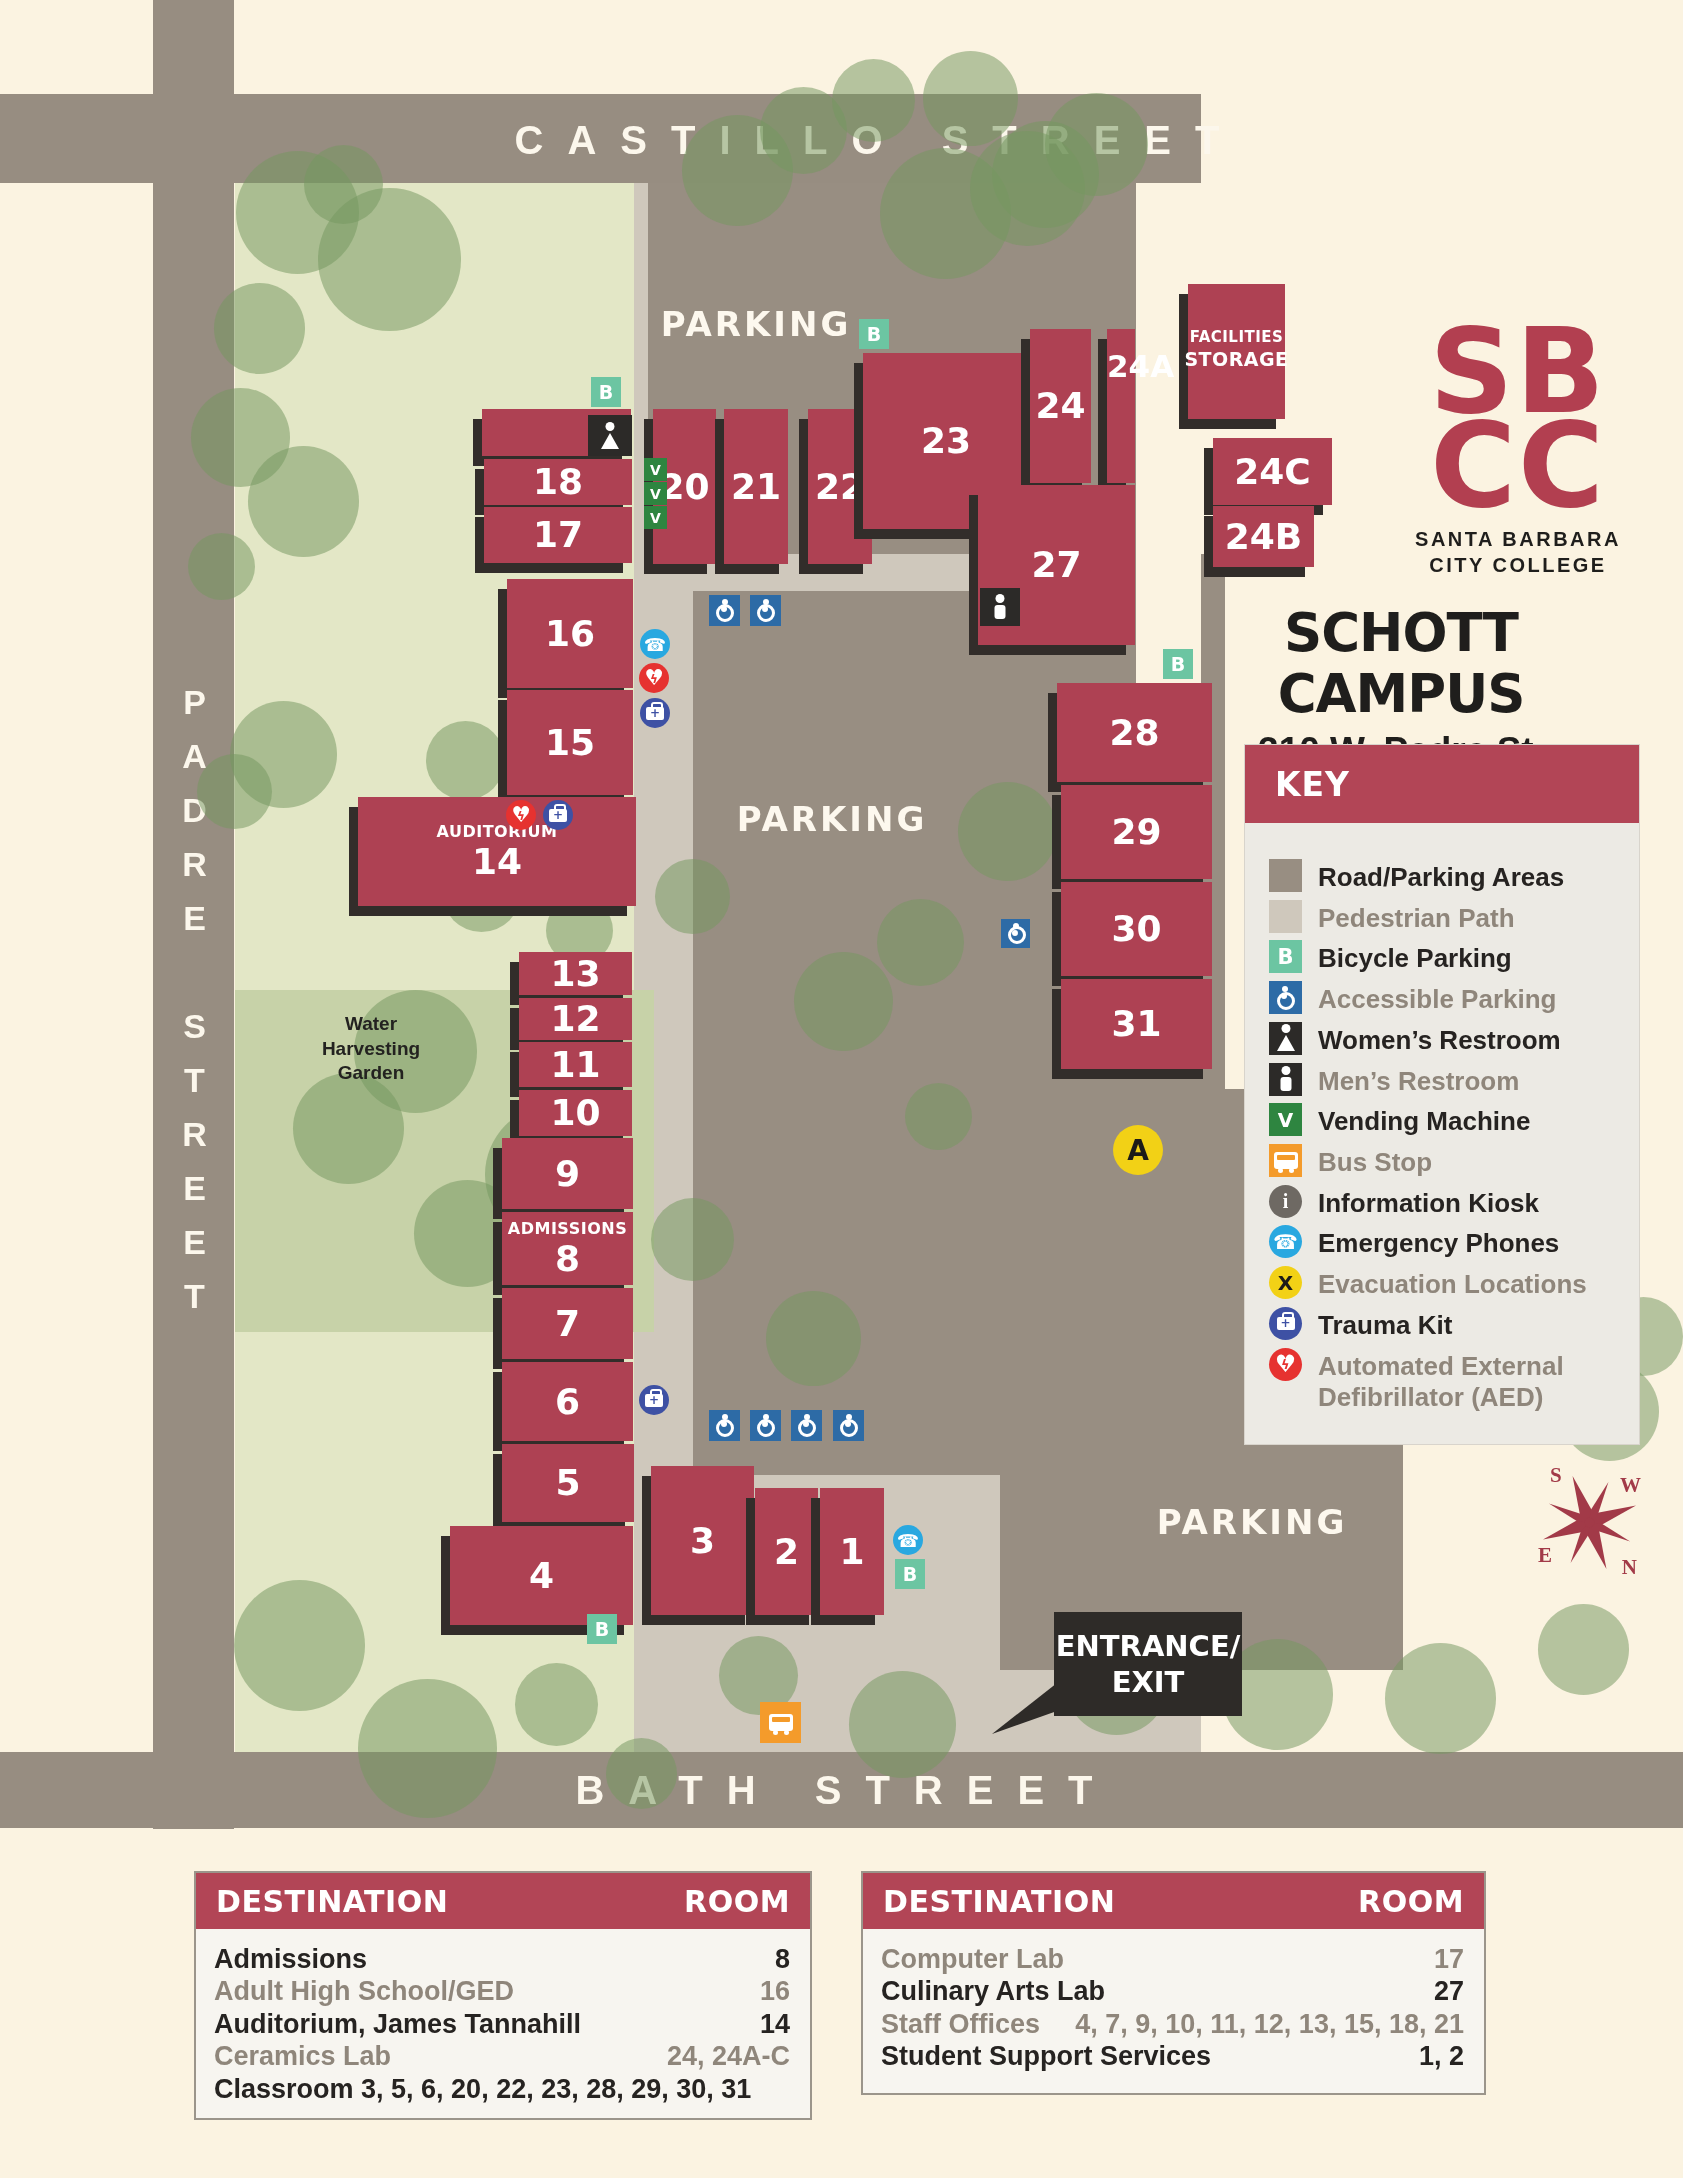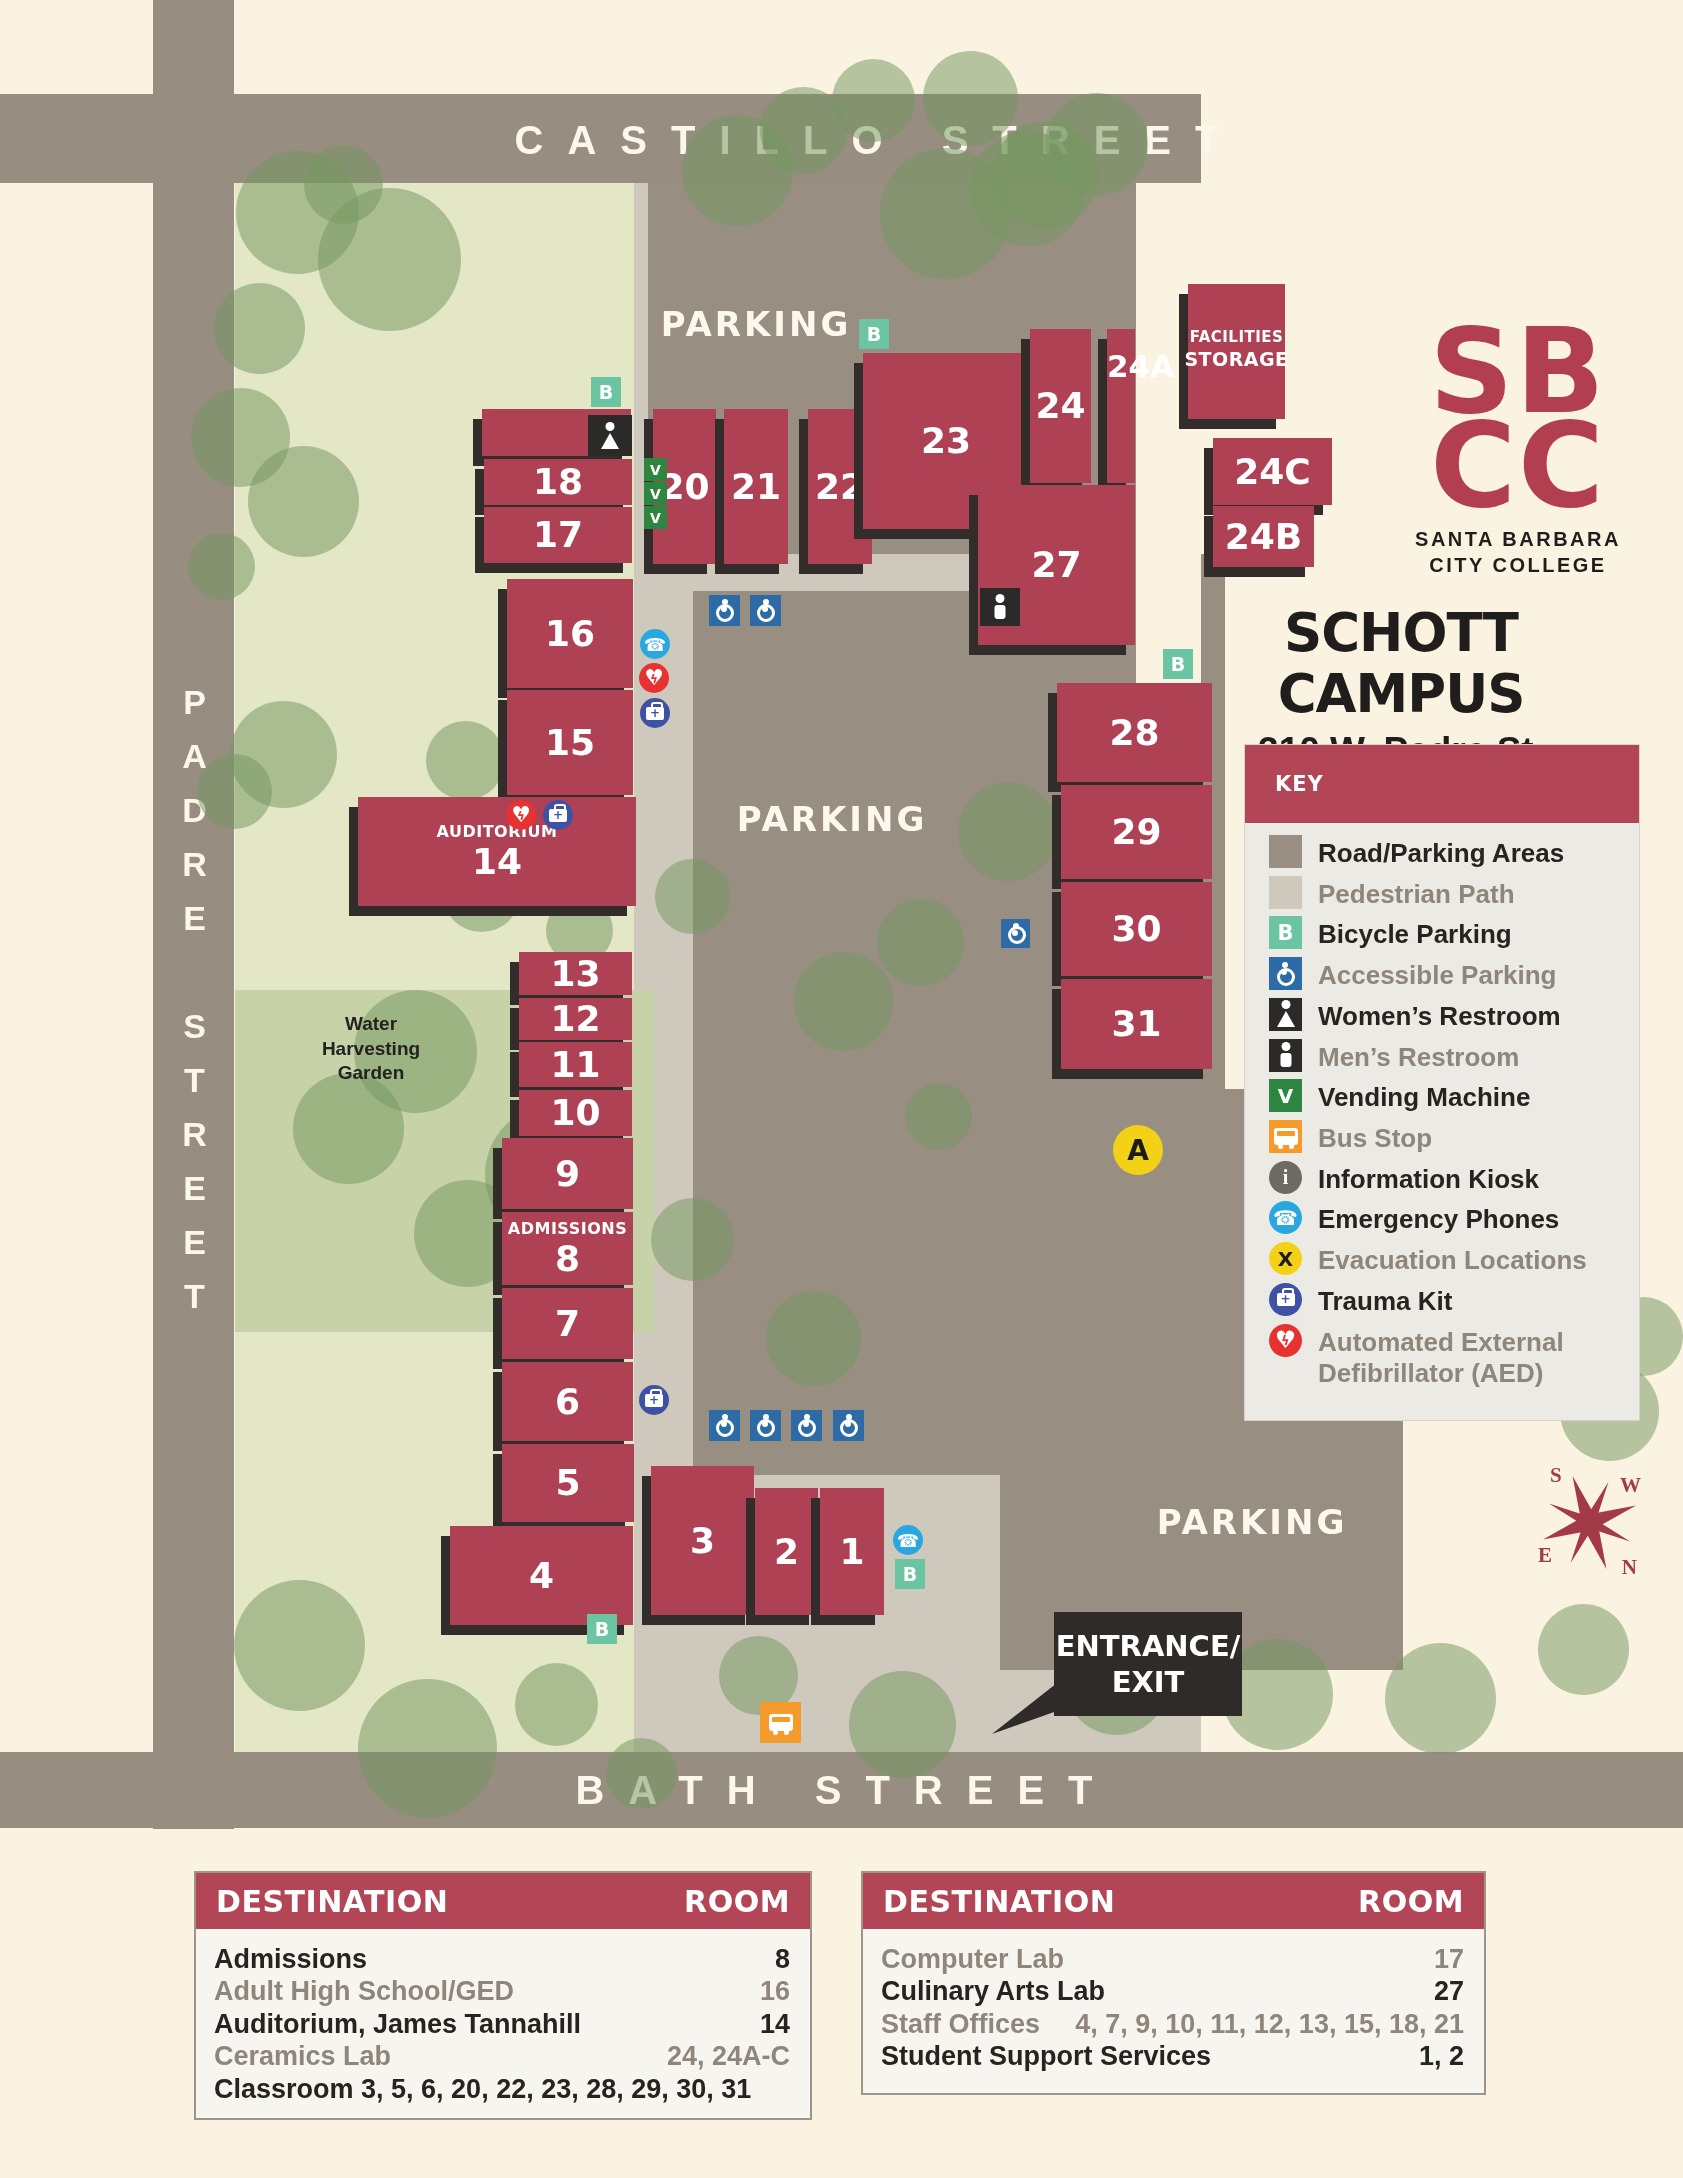--- a/index.html
+++ b/index.html
@@ -56,22 +56,22 @@
   .garden-label{position:absolute;left:371px;top:1012px;transform:translateX(-50%);text-align:center;font-size:19px;font-weight:700;color:#232220;line-height:1.3}
   
   #logo{position:absolute;left:1394px;top:325px;width:248px;text-align:center;color:#b23f50}
   #logo .big{font-family:"DejaVu Sans",sans-serif;font-weight:800;font-size:117px;line-height:.8;letter-spacing:2px}
   #logo .sub{margin-top:14px;font-size:20px;font-weight:800;color:#1f1e1c;letter-spacing:2.5px;line-height:1.3}
   #campus{position:absolute;left:1178px;top:602px;width:446px;text-align:center;color:#1f1e1c}
   #campus .name{font-size:53px;font-weight:800;font-family:"DejaVu Sans",sans-serif;letter-spacing:-1px}
   #campus .addr{font-size:37px;font-weight:700;margin-top:6px}
   
   #key{position:absolute;left:1245px;top:745px;width:394px;background:#eceae4;padding-bottom:24px;box-shadow:0 0 0 1px #d8d4cc}
-  #key-header{height:78px;background:#b24556;display:flex;align-items:center;padding-left:30px;font-size:21px;font-weight:800;color:#fff;letter-spacing:1px;font-family:"DejaVu Sans",sans-serif}
-  #key-items{padding:12px 16px 0 24px}
+  #key-header{height:78px;background:#b24556;display:flex;align-items:center;padding-left:30px;font-size:33px;font-weight:800;color:#fff;letter-spacing:1px;font-family:"DejaVu Sans",sans-serif}
+  #key-items{padding:36px 16px 0 24px}
   .key-row{display:flex;align-items:flex-start;margin-bottom:6px}
   .key-swatch{position:relative;flex:0 0 33px;margin-right:16px}
   .key-label{font-size:26px;font-weight:700;color:#262321;line-height:1.22;padding-top:3px}
   .key-label.muted{color:#8f867b}
   
   #entrance{position:absolute;left:1054px;top:1612px;width:188px;height:104px;background:#2e2b28;color:#fff;display:flex;flex-direction:column;align-items:center;justify-content:center;font-weight:800;font-size:29px;line-height:1.25;font-family:"DejaVu Sans",sans-serif}
   #entrance-tail{position:absolute;left:992px;top:1683px;width:65px;height:51px;background:#2e2b28;clip-path:polygon(100% 0,100% 55%,0 100%)}
   
   #compass{position:absolute;left:1530px;top:1463px;width:119px;height:119px}
   #compass svg{position:absolute;left:10px;top:10px}

